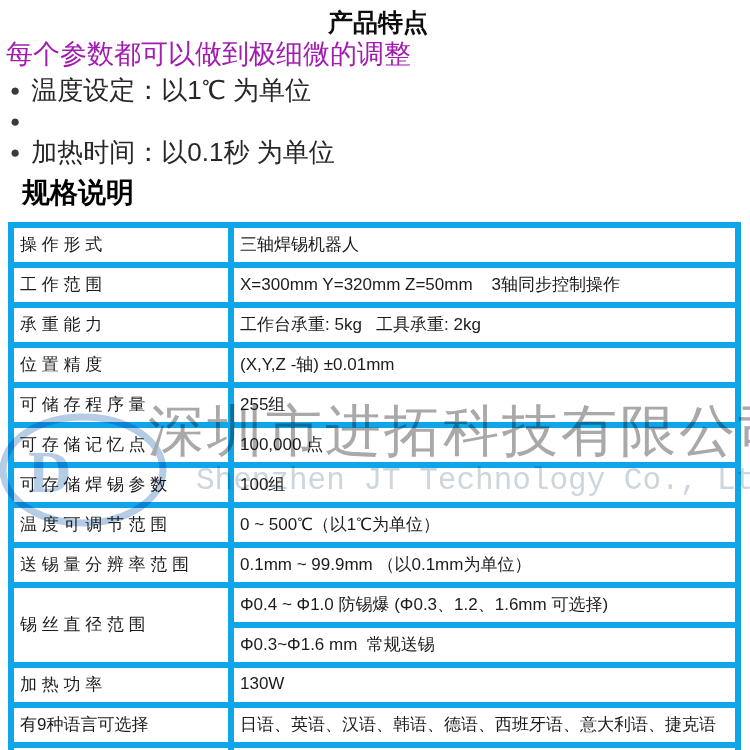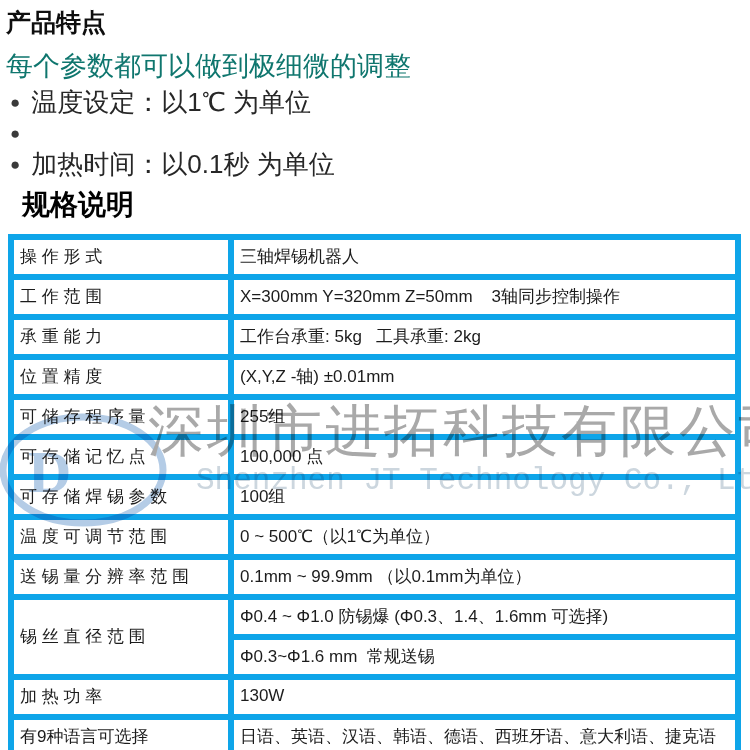--- a/index.html
+++ b/index.html
@@ -16,26 +16,25 @@
     background: #ffffff;
   }
   
   .header { padding: 8px 0 0 6px; }
   .title-line {
     font-size: 26px; line-height: 30px;
     color: #3f3f3f; letter-spacing: 1px;
   }
   .features-heading {
     font-size: 25px; line-height: 29px;
-    font-weight: bold; color: #0e0e0e;
+    font-weight: bold; color: #0e0e0e; text-align: center;
   }
   .features-intro {
     font-size: 27px; line-height: 34px;
-    color: #0f766e;
-    margin-top: 12px;
+    color: #a21caf;
   }
   .bullets { margin-top: 4px; }
   .bullet-row {
     font-size: 26px; line-height: 31px;
     color: #272727; white-space: pre;
     display: flex; align-items: center;
   }
   .bullet-dot {
     font-size: 17px; color: #3a3a3a;
     margin: 0 11px 0 4px;
@@ -147,21 +146,21 @@
       <tr>
         <td class="col-label">温 度 可 调 节 范 围</td>
         <td>0 ~ 500℃（以1℃为单位）</td>
       </tr>
       <tr>
         <td class="col-label">送 锡 量 分 辨 率 范 围</td>
         <td>0.1mm ~ 99.9mm （以0.1mm为单位）</td>
       </tr>
       <tr>
         <td class="col-label" rowspan="2">锡 丝 直 径 范 围</td>
-        <td>Φ0.4 ~ Φ1.0 防锡爆 (Φ0.3、1.4、1.6mm 可选择)</td>
+        <td>Φ0.4 ~ Φ1.0 防锡爆 (Φ0.3、1.2、1.6mm 可选择)</td>
       </tr>
       <tr>
         <td>Φ0.3~Φ1.6 mm  常规送锡</td>
       </tr>
       <tr>
         <td class="col-label">加 热 功 率</td>
         <td>130W</td>
       </tr>
       <tr>
         <td class="col-label">有9种语言可选择</td>

